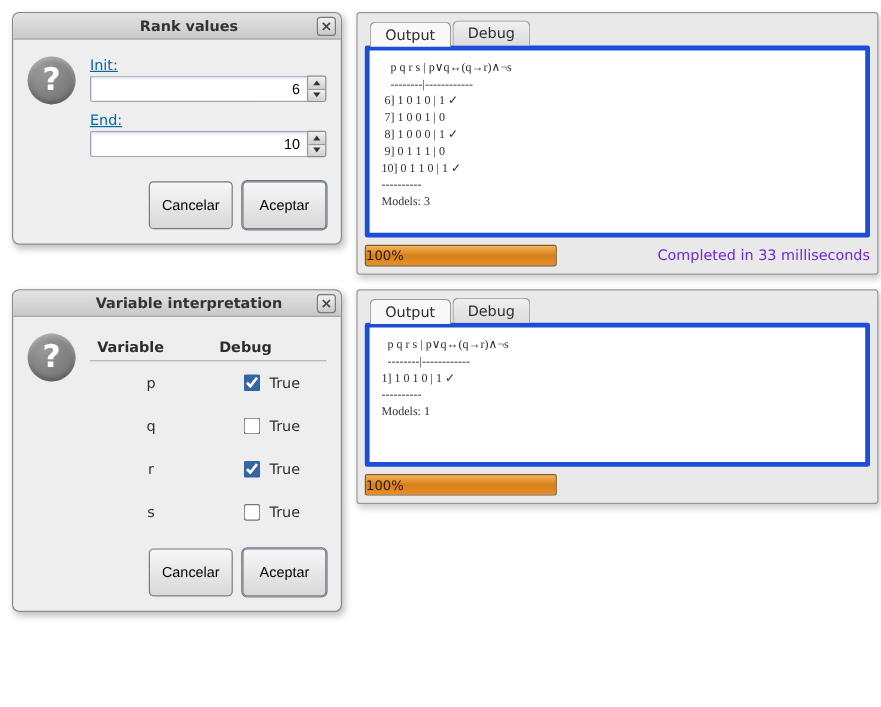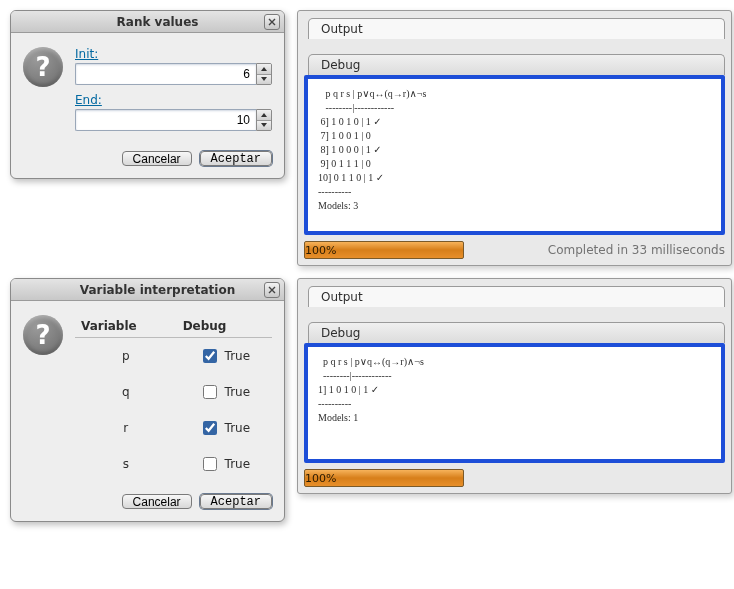--- a/index.html
+++ b/index.html
@@ -118,31 +118,30 @@
   .tri-up { border-bottom: 4px solid #333; }
   .tri-down { border-top: 4px solid #333; }
   .btn-row {
     display: flex;
     justify-content: flex-end;
     gap: 8px;
     padding: 0 12px 12px 12px;
   }
   .btn {
     min-width: 70px;
-    height: 15px;
+    height: 40px;
     border: 1px solid #7a7a7a;
     border-radius: 4px;
     background: linear-gradient(to bottom, #f7f7f7, #d8d8d8);
     font-size: 12px;
     cursor: pointer;
     padding: 0 10px;
   }
   .btn.default {
     box-shadow: 0 0 0 1px #6a7a90;
-    font-family: Liberation Mono, monospace;
   }
   
   .vars-wrap { flex: 1; }
   .alltrue-row {
     display: flex;
     justify-content: flex-end;
     margin-bottom: 6px;
   }
   .vars-tbl {
     width: 100%;
@@ -173,25 +172,24 @@
     border: 1px solid #9a9a9a;
     border-radius: 3px;
     background: #e9e9e9;
     padding: 6px;
     box-shadow: 2px 3px 6px rgba(0,0,0,0.2);
     display: flex;
     flex-direction: column;
   }
   .tabs {
     display: flex;
-    gap: 16px;
+    gap: 1px;
     position: relative;
     z-index: 2;
     margin-left: 4px;
-    flex-direction: column;
   }
   .tab {
     padding: 3px 12px;
     border: 1px solid #9a9a9a;
     border-bottom: none;
     border-radius: 5px 5px 0 0;
     background: linear-gradient(to bottom, #f0f0f0, #dcdcdc);
     font-size: 12px;
     cursor: pointer;
     position: relative;
@@ -227,21 +225,21 @@
     font-size: 11px;
     display: flex;
     align-items: center;
     justify-content: flex-start;
   }
   .panel.top .progress { width: 160px; }
   .panel.bottom .progress { width: 160px; }
   .status-text {
     margin-left: auto;
     font-size: 12px;
-    color: #737373;
+    color: #6d28d9;
   }
   .cell { display: flex; flex-direction: column; }
   .rank-dialog { }
   .proc-dialog { }
 </style>
 </head>
 <body>
 
 <div class="grid">
 

